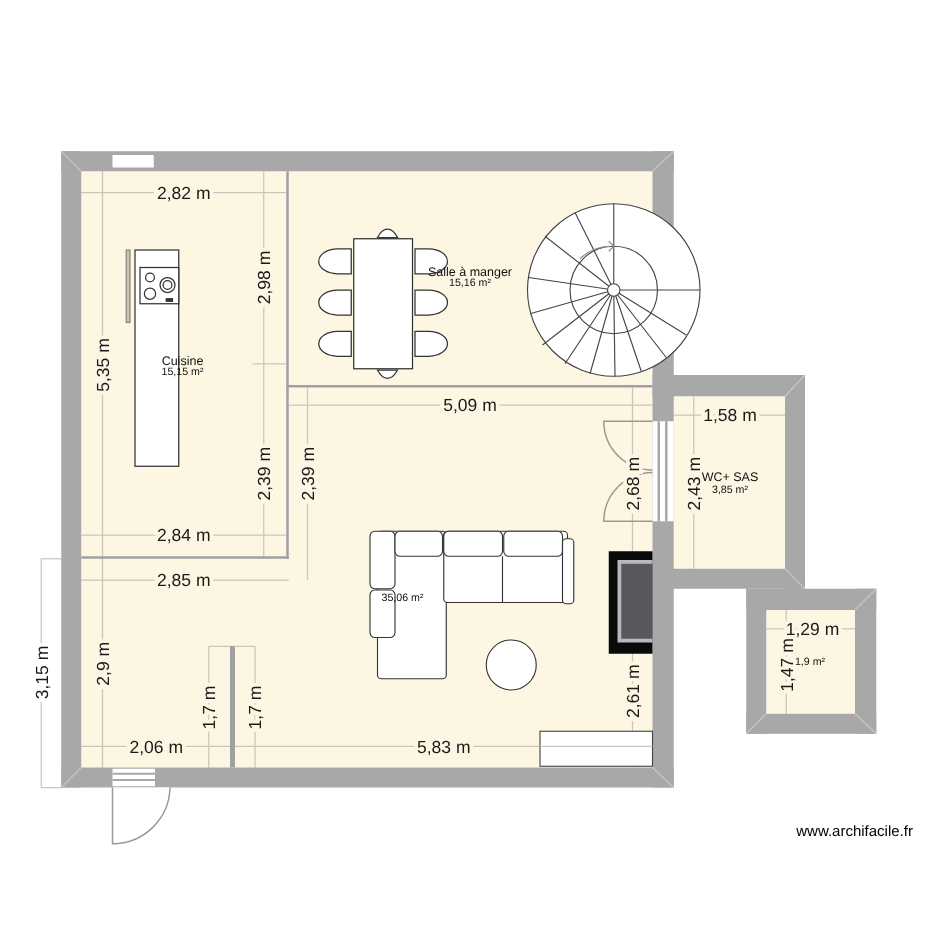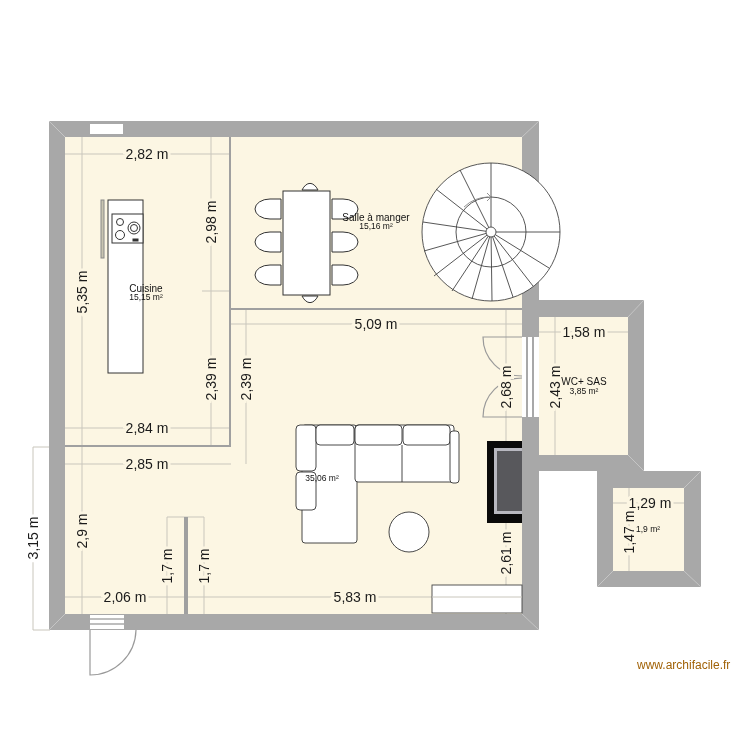--- a/index.html
+++ b/index.html
@@ -1,21 +1,21 @@
 <!DOCTYPE html>
 <html><head>
 <meta charset="utf-8">
 <style>
   html, body { margin:0; padding:0; background:#ffffff; }
   body { width:750px; height:750px; position:relative; overflow:hidden; font-family:"Liberation Sans", sans-serif; }
   #plan { position:absolute; left:0; top:0; }
   .dim { font-family:"Liberation Sans", sans-serif; font-size:14px; fill:#1a1a1a; }
   .room-name { font-family:"Liberation Sans", sans-serif; font-size:10px; fill:#111; }
   .room-area { font-family:"Liberation Sans", sans-serif; font-size:8.5px; fill:#111; }
-  .watermark { position:absolute; left:637px; top:658px; font-size:12px; color:#a16207; font-family:"Liberation Sans", sans-serif; }
+  .watermark { position:absolute; left:637px; top:658px; font-size:12px; color:#000000; font-family:"Liberation Sans", sans-serif; }
 </style>
 </head>
 <body>
 
 <svg id="plan" width="750" height="750" viewBox="0 0 750 750" xmlns="http://www.w3.org/2000/svg">
 
   <g>
     <rect x="65" y="137" width="164" height="309" fill="#fcf6e3"></rect>
     <rect x="231" y="137" width="291" height="171" fill="#fcf6e3"></rect>
     <rect x="231" y="310" width="291" height="304" fill="#fcf6e3"></rect>

